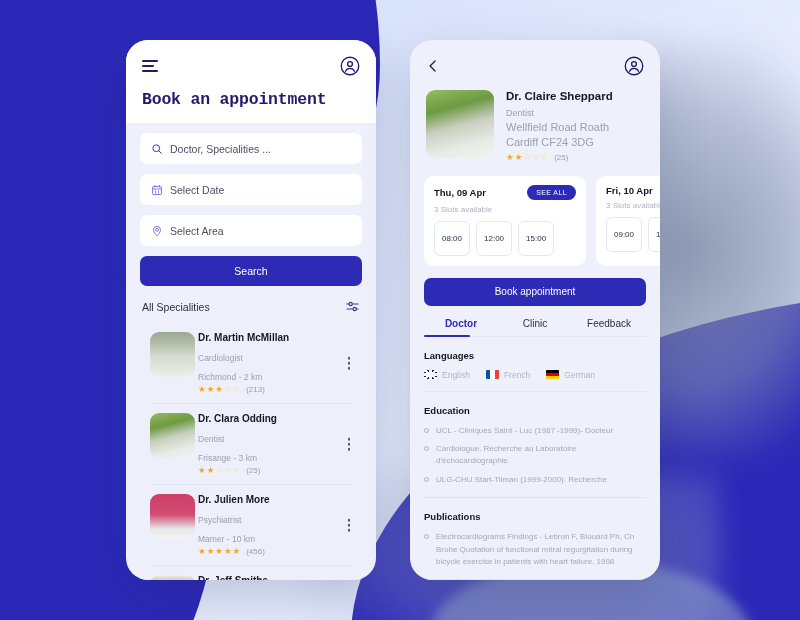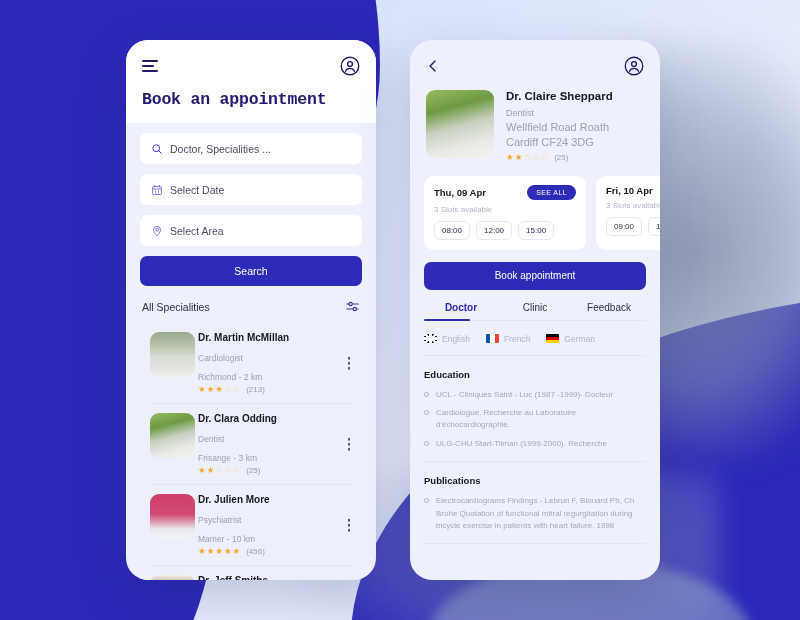--- a/index.html
+++ b/index.html
@@ -161,21 +161,21 @@
   .slot-date { font-size: 9.5px; font-weight: bold; color: #17181d; }
   .see-all {
     background: #2d2ab5; color: #fff; font-size: 7px; letter-spacing: .4px;
     padding: 4px 9px; border-radius: 9px; border: none; cursor: pointer;
     font-family: inherit;
   }
   .slot-avail { font-size: 8px; color: #b0b5c4; margin-top: 5px; }
   .slot-times { display: flex; gap: 6px; margin-top: 7px; }
   .time-chip {
     border: 1px solid #e4e7f2; border-radius: 6px;
-    font-size: 8px; color: #2b2f44; padding: 4px 7px; background: #fff;
+    font-size: 8px; color: #2b2f44; padding: 12px 7px; background: #fff;
   }
   .btn-book {
     margin: 12px 14px 0 14px; height: 28px; background: #2d2ab5; color: #fff;
     border-radius: 7px; border: none; width: calc(100% - 28px);
     font-size: 10px; display: flex; align-items: center; justify-content: center;
     cursor: pointer; font-family: inherit;
   }
   .tabs {
     display: flex; margin: 12px 14px 0 14px;
     border-bottom: 1px solid #e1e5f1;
@@ -420,20 +420,21 @@
 
   <button class="btn-book">Book appointment</button>
 
   <div class="tabs" id="tabs">
       <div class="tab active">Doctor</div>
       <div class="tab">Clinic</div>
       <div class="tab">Feedback</div>
     </div>
 
   <div class="sect">
+    <div class="sect-title">Languages</div>
     <div class="lang-row" id="lang-row">
         <div class="lang">
           <span class="flag" style="position:relative;background:linear-gradient(#012169,#012169);">
             <span style="position:absolute;inset:0;background:linear-gradient(to bottom right,transparent 43%,#fff 43% 57%,transparent 57%),linear-gradient(to bottom left,transparent 43%,#fff 43% 57%,transparent 57%),linear-gradient(#fff,#fff) no-repeat center/100% 3px,linear-gradient(#fff,#fff) no-repeat center/3px 100%,linear-gradient(#c8102e,#c8102e) no-repeat center/100% 1.6px,linear-gradient(#c8102e,#c8102e) no-repeat center/1.6px 100%;"></span>
           </span>
           <span class="lang-name">English</span>
         </div>
         <div class="lang">
           <span class="flag" style="position:relative;background:linear-gradient(90deg,#0055a4 0 33.3%,#fff 33.3% 66.6%,#ef4135 66.6%);"></span>
           <span class="lang-name">French</span>

